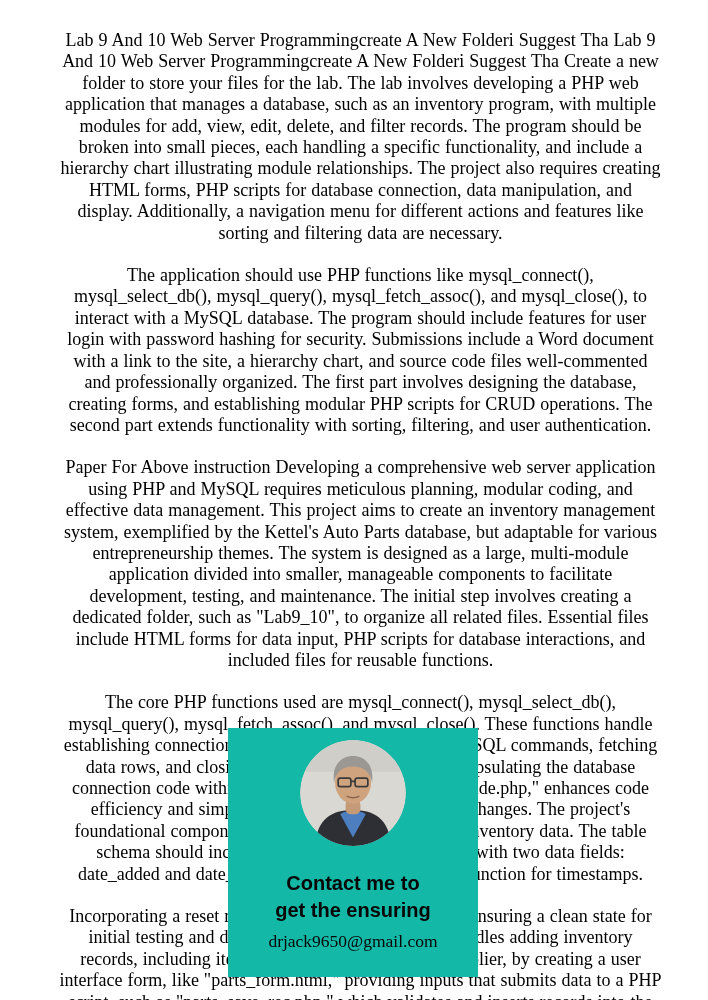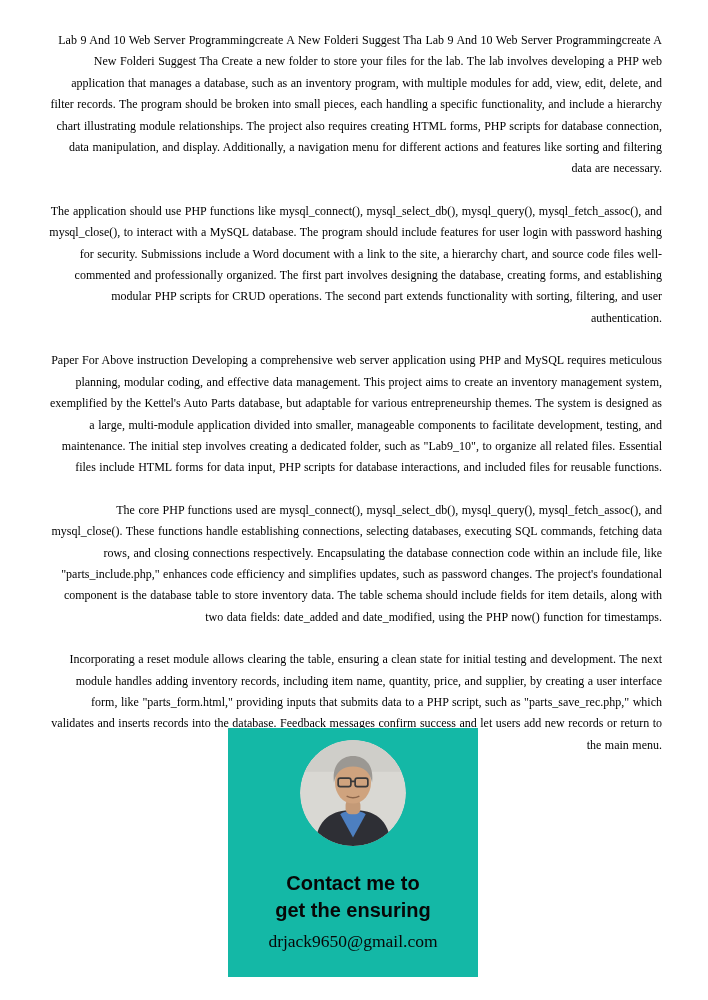--- a/index.html
+++ b/index.html
@@ -16,24 +16,24 @@
     color: #000000;
     overflow: hidden;
   }
   .page {
     position: absolute;
     left: 47px;
     top: 30px;
     width: 615px;
   }
   .page p {
-    margin: 0 0 21px 1px;
-    font-size: 12px;
+    margin: 0 0 21px 12px;
+    font-size: 18px;
     line-height: 21.4px;
-    text-align: right;
+    text-align: center;
     word-spacing: 0.5px;
   }
   .overlay-card {
     position: absolute;
     left: 228px;
     top: 728px;
     width: 250px;
     height: 249px;
     background: #14b8a6;
     display: flex;

